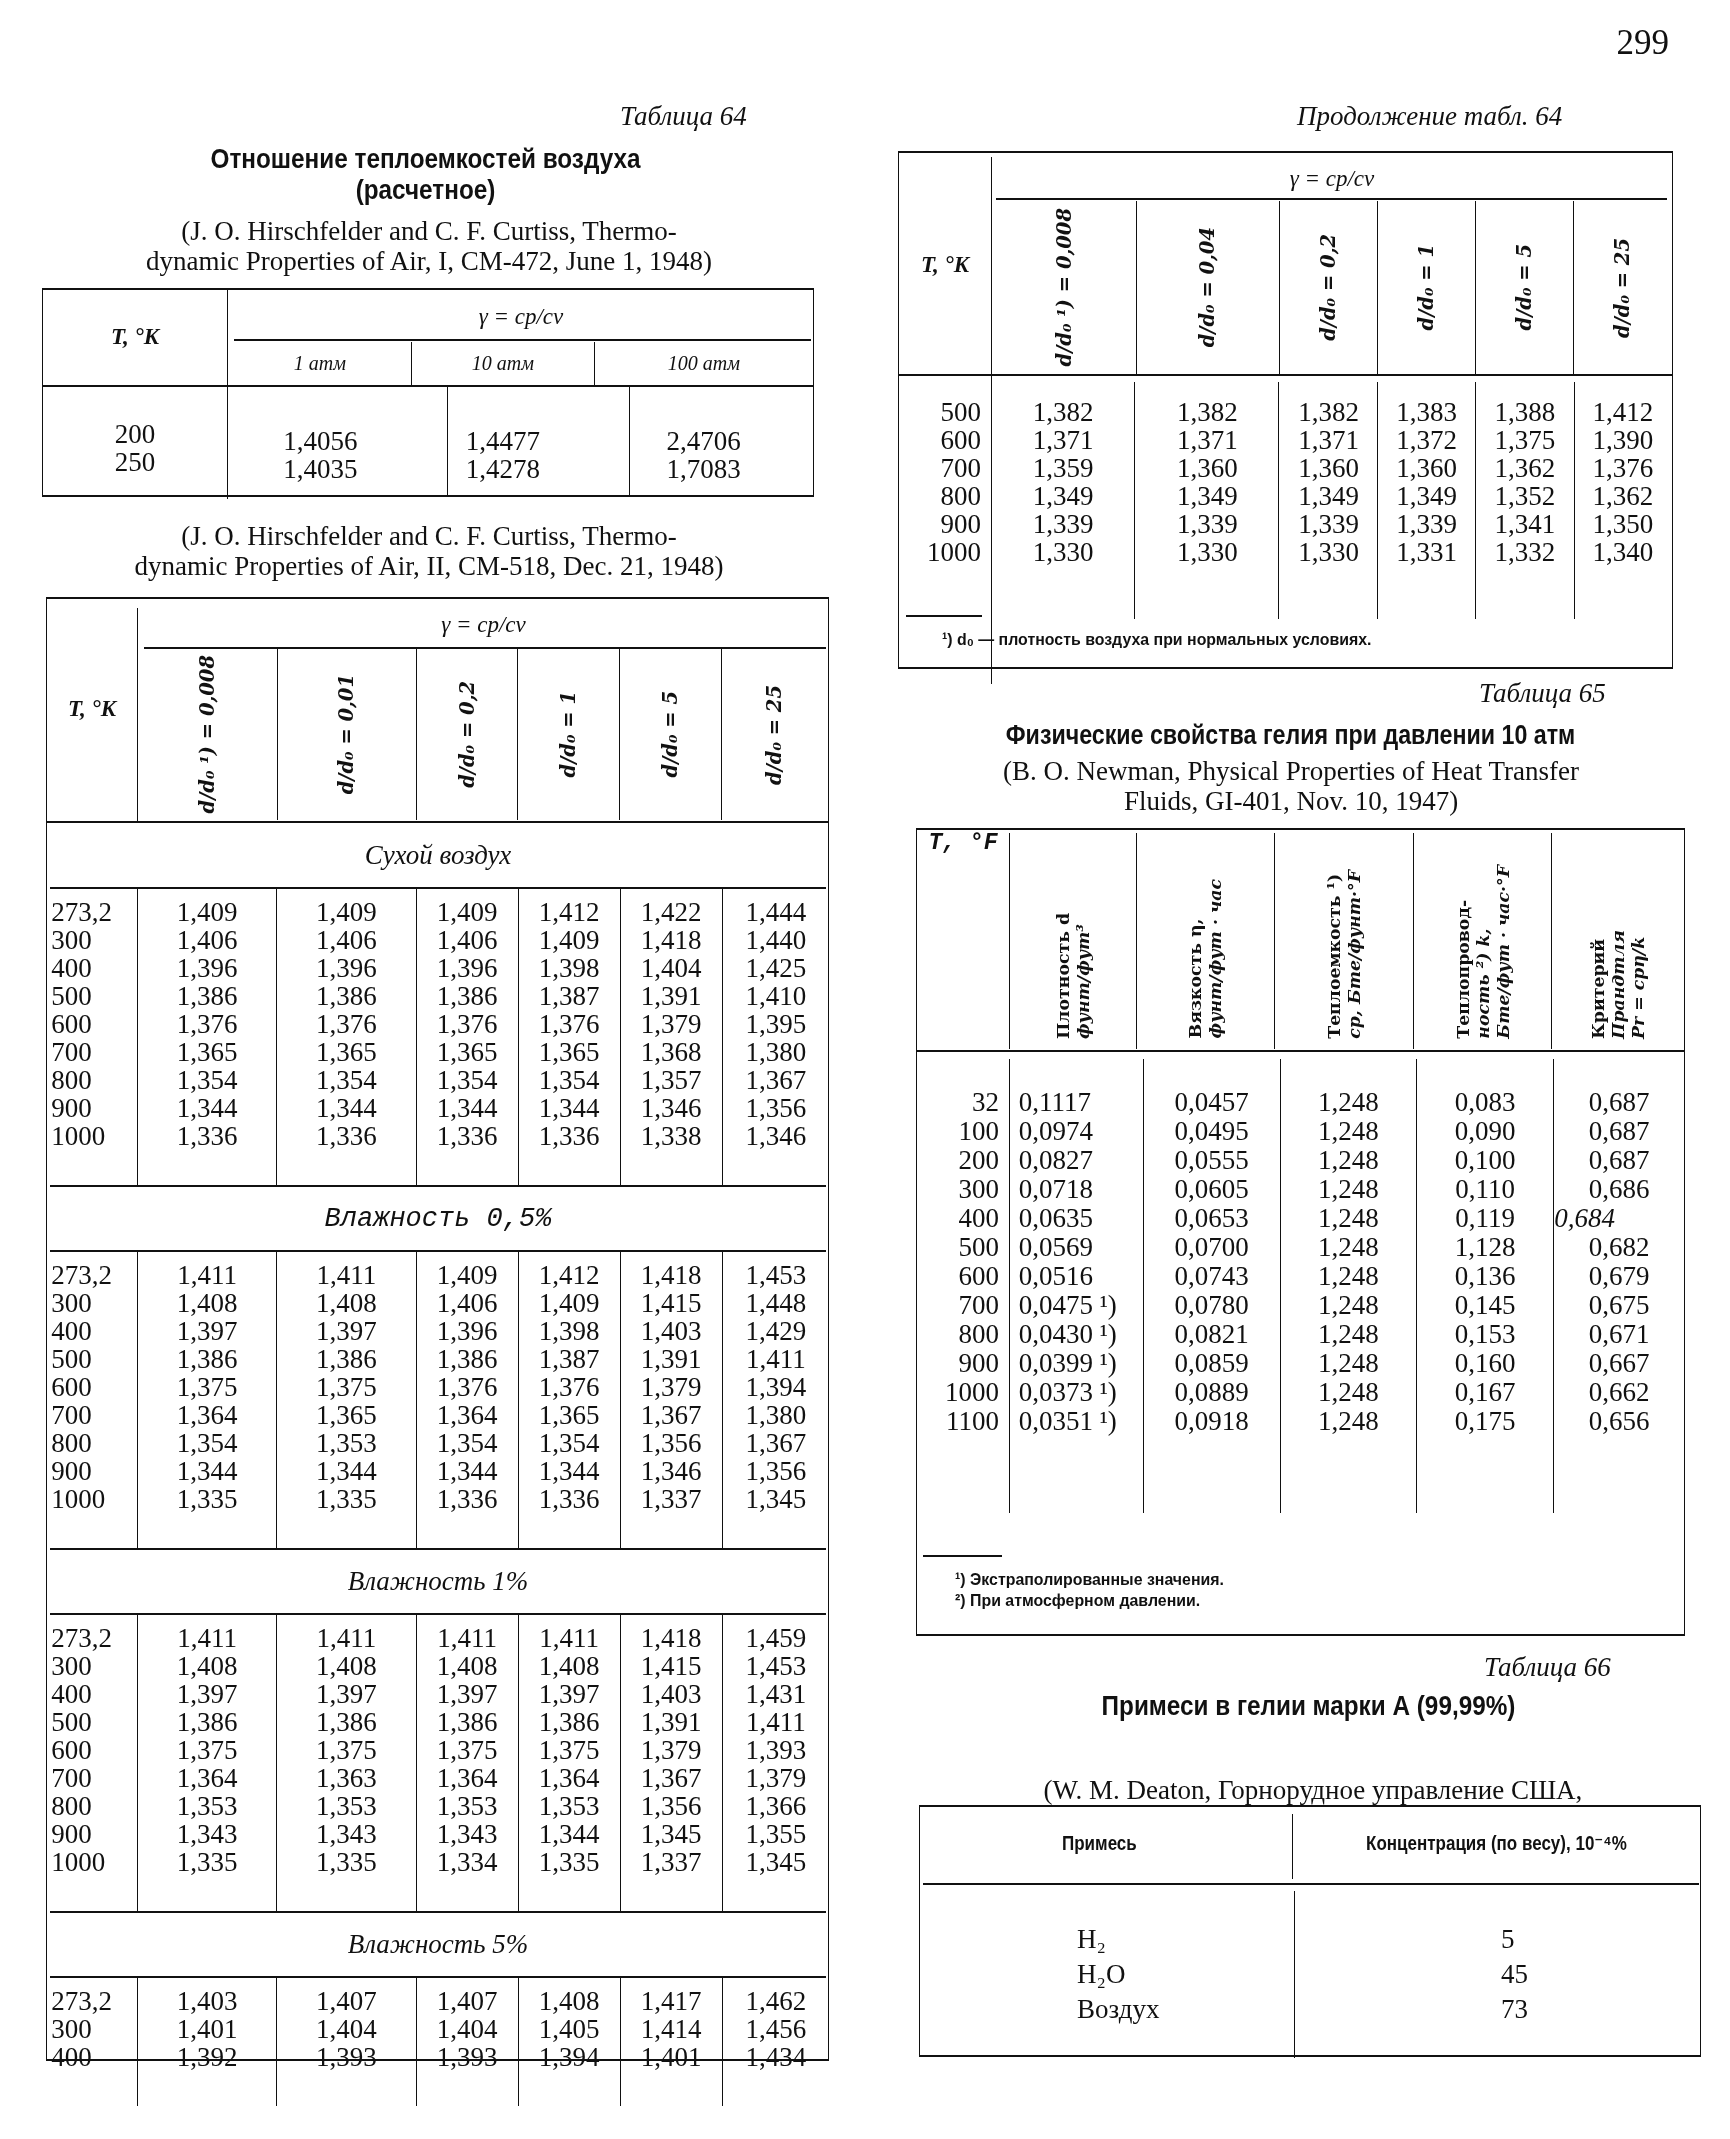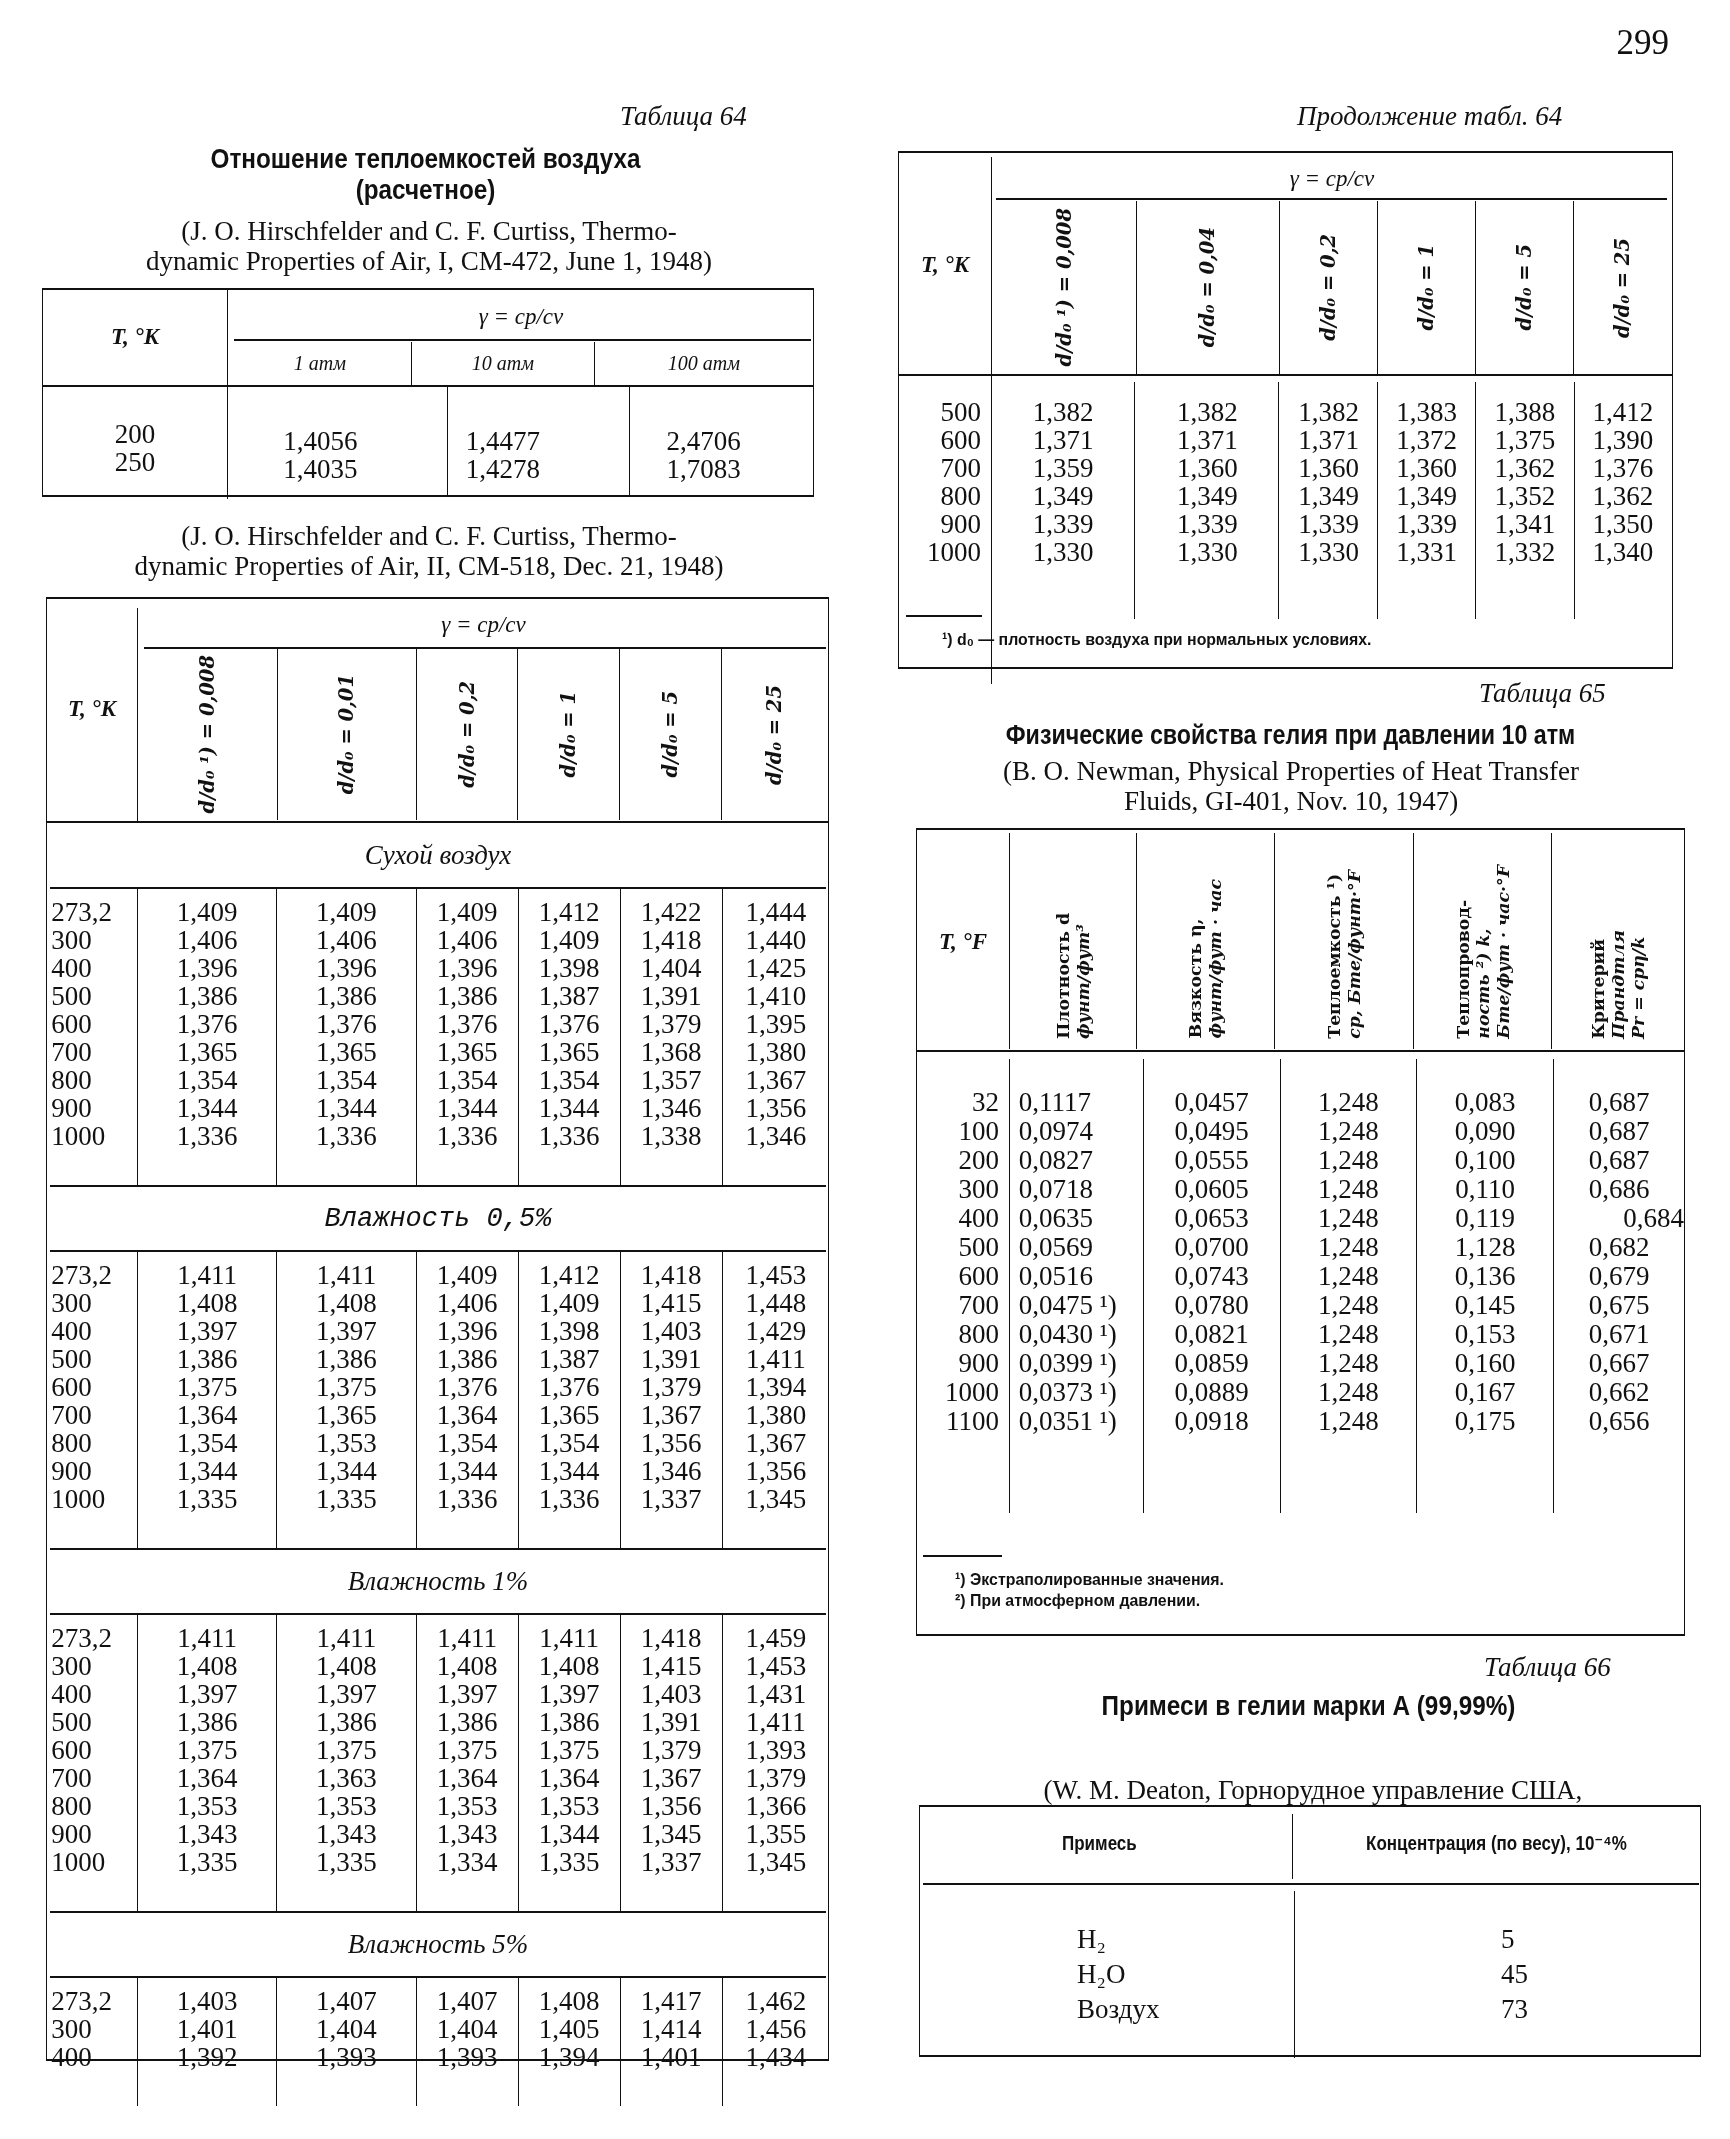--- a/index.html
+++ b/index.html
@@ -521,21 +521,21 @@
 </div>
 
 <div class="abs tnum" style="left:1479px; top:678px;">Таблица 65</div>
 <div class="abs title" style="left:894px; width:793px; top:720px; transform:scaleX(0.86);">Физические свойства гелия при давлении 10 атм</div>
 <div class="abs cite" style="left:898px; width:786px; top:756px;">
   <div>(B. O. Newman, Physical Properties of Heat Transfer</div>
   <div>Fluids, GI-401, Nov. 10, 1947)</div>
 </div>
 
 <div class="abs frame" style="left:916px; top:828px; width:769px; height:808px; border-left-width:1.4px; border-right-width:1.4px;">
-  <div class="abs" style="left:0; top:0; width:92px; height:224px; display:flex; align-items:center; justify-content:center;">
+  <div class="abs" style="left:0; top:0; width:92px; height:224px; display:flex; align-items:flex-start; justify-content:center;font-family:Liberation Mono, monospace;">
     <span class="head-it" style="font-weight:bold;">T, °F</span>
   </div>
   <div class="abs" id="t65-head" style="left:92px; top:2.9px; width:675px; height:216px; display:flex;">
       <div style="flex:1.05; display:flex; align-items:flex-end; justify-content:center; padding-bottom:10px; border-left:1.4px solid #111;">
         <div class="rot-plain">
           <div style="">Плотность d</div>
           <div style="font-style:italic;">фунт/фут³</div>
         </div>
       </div>
       <div style="flex:1.15; display:flex; align-items:flex-end; justify-content:center; padding-bottom:10px; border-left:1.4px solid #111;">
@@ -635,21 +635,21 @@
         <div class="num" style="line-height:29px; text-align:center;">0,153</div>
         <div class="num" style="line-height:29px; text-align:center;">0,160</div>
         <div class="num" style="line-height:29px; text-align:center;">0,167</div>
         <div class="num" style="line-height:29px; text-align:center;">0,175</div>
       </div>
       <div style="flex:1.1; border-left:1.4px solid #111; height:454px; padding-top:29px; box-sizing:border-box;">
         <div class="num" style="line-height:29px; text-align:center;">0,687</div>
         <div class="num" style="line-height:29px; text-align:center;">0,687</div>
         <div class="num" style="line-height:29px; text-align:center;">0,687</div>
         <div class="num" style="line-height:29px; text-align:center;">0,686</div>
-        <div class="num" style="line-height:29px; text-align:right;">0,684</div>
+        <div class="num" style="line-height:29px; text-align:left;font-style:italic;">0,684</div>
         <div class="num" style="line-height:29px; text-align:center;">0,682</div>
         <div class="num" style="line-height:29px; text-align:center;">0,679</div>
         <div class="num" style="line-height:29px; text-align:center;">0,675</div>
         <div class="num" style="line-height:29px; text-align:center;">0,671</div>
         <div class="num" style="line-height:29px; text-align:center;">0,667</div>
         <div class="num" style="line-height:29px; text-align:center;">0,662</div>
         <div class="num" style="line-height:29px; text-align:center;">0,656</div>
       </div>
     </div>
   <div class="abs fn-rule" style="left:5.8px; top:725px; width:79px;"></div>

